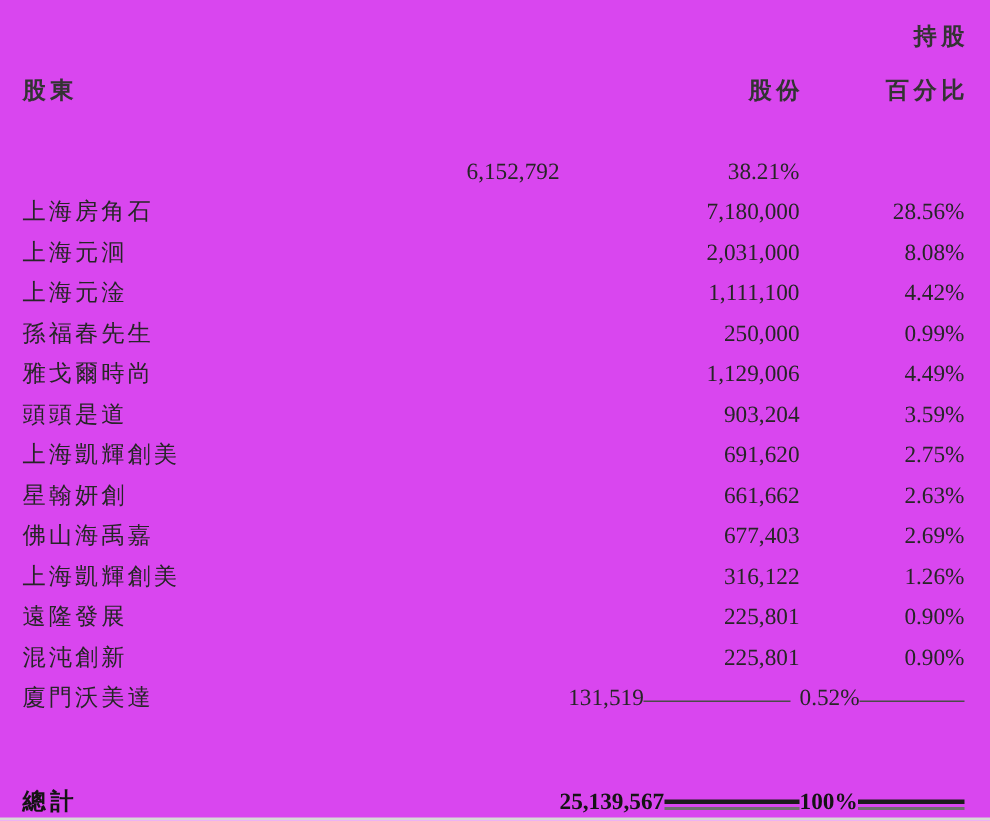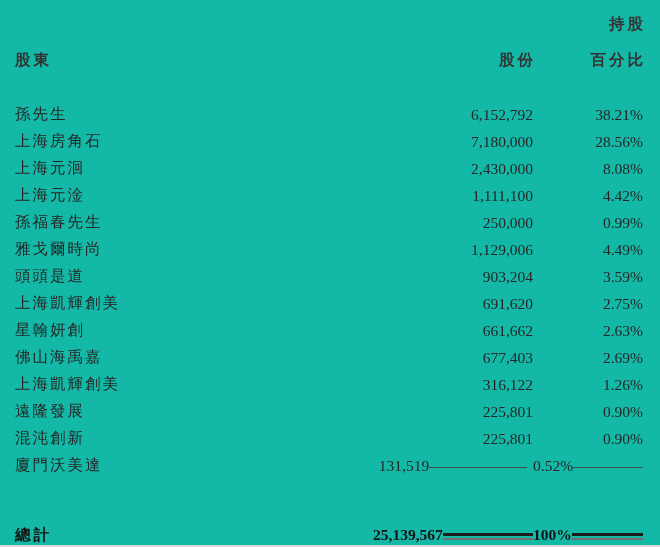--- a/index.html
+++ b/index.html
@@ -1,21 +1,21 @@
 <!DOCTYPE html>
 <html><head>
 <meta charset="utf-8">
 <style>
   html, body { margin: 0; padding: 0; background: #ffffff; }
   .page {
     position: relative;
     width: 660px;
     height: 547px;
     box-sizing: border-box;
-    background: #14b8a6;
+    background: #d946ef;
     color: #262626;
     font-family: "Liberation Serif", "DejaVu Serif", serif;
     font-size: 15.5px;
     padding: 0 17px 0 15px;
     overflow: hidden;
   }
   .grid-row {
     display: grid;
     grid-template-columns: 1fr 160px 110px;
     align-items: center;
@@ -78,34 +78,33 @@
 
   <div class="grid-row hdr hdr-line2">
     <div class="c-name cjk">股東</div>
     <div class="c-num cjk-right">股份</div>
     <div class="c-num cjk-right">百分比</div>
   </div>
 
   <div class="tbody">
 
     <div class="grid-row">
-      <div class="c-name">孫先生</div>
       <div class="c-num">6,152,792</div>
       <div class="c-num">38.21%</div>
     </div>
 
     <div class="grid-row">
       <div class="c-name">上海房角石</div>
       <div class="c-num">7,180,000</div>
       <div class="c-num">28.56%</div>
     </div>
 
     <div class="grid-row">
       <div class="c-name">上海元洄</div>
-      <div class="c-num">2,430,000</div>
+      <div class="c-num">2,031,000</div>
       <div class="c-num">8.08%</div>
     </div>
 
     <div class="grid-row">
       <div class="c-name">上海元淦</div>
       <div class="c-num">1,111,100</div>
       <div class="c-num">4.42%</div>
     </div>
 
     <div class="grid-row">

